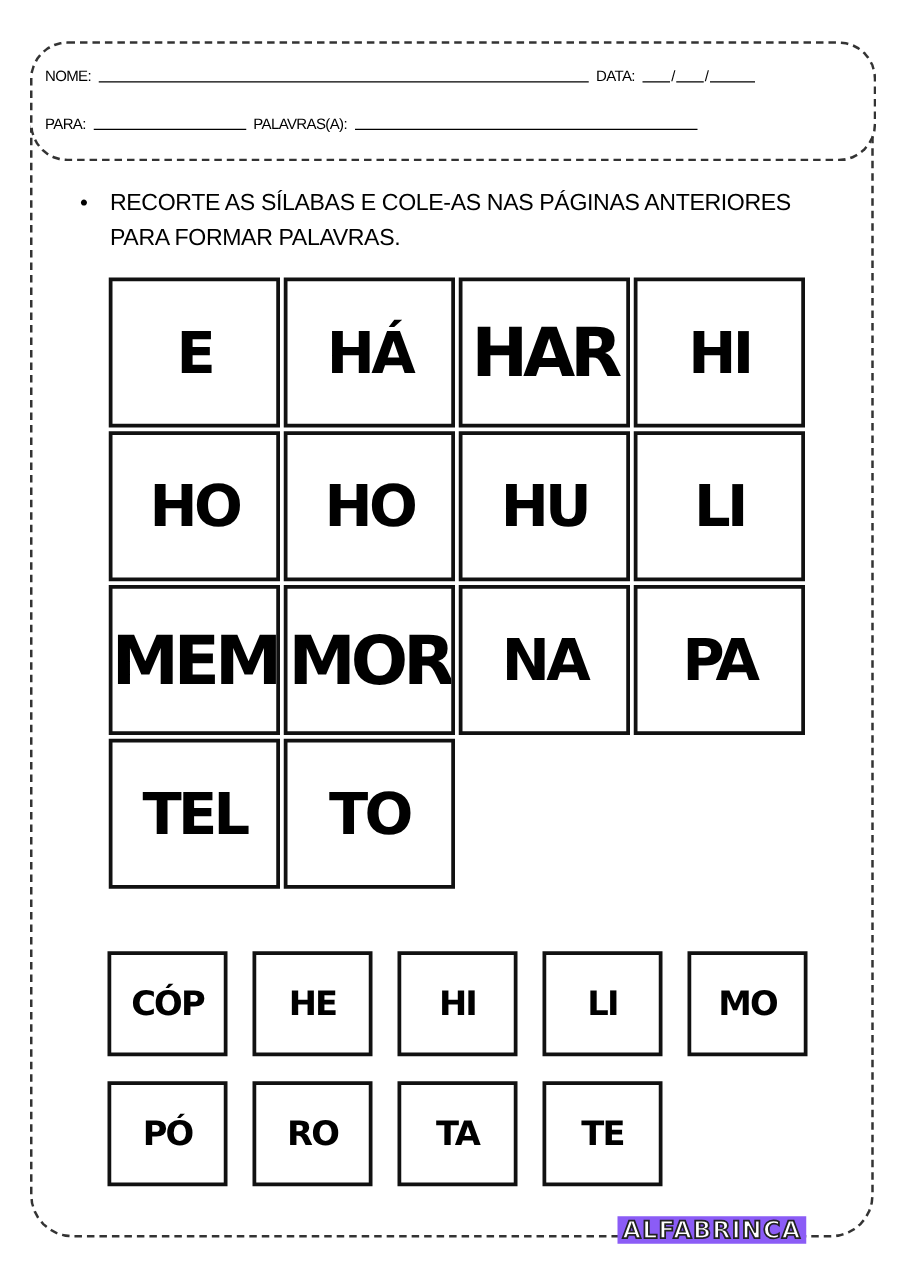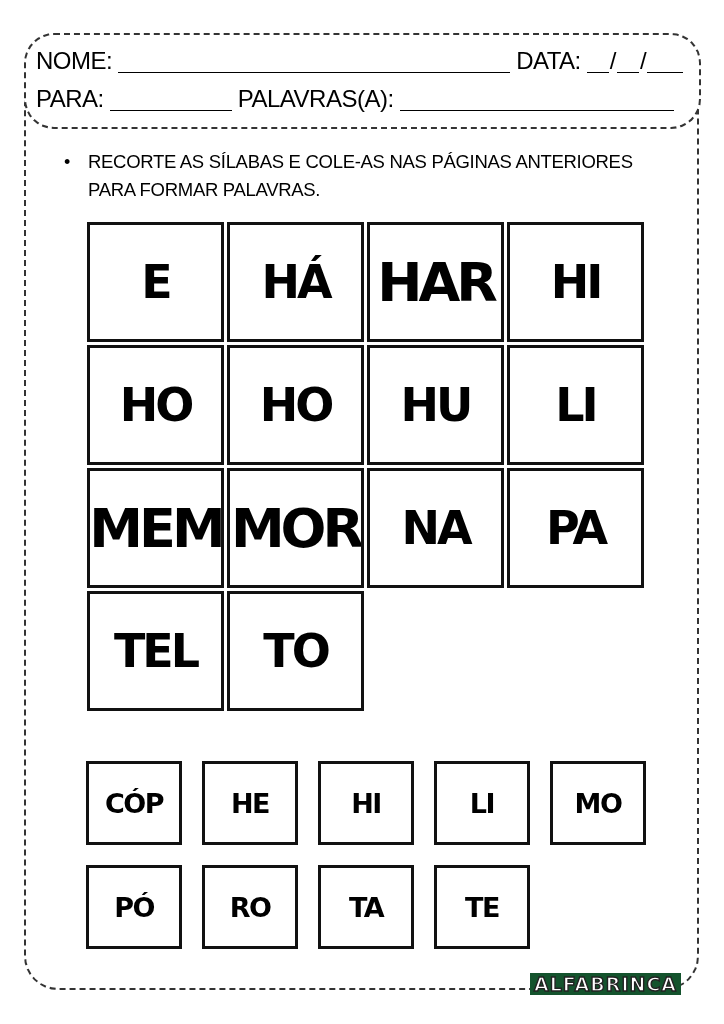--- a/index.html
+++ b/index.html
@@ -10,21 +10,21 @@
       position: absolute; left: 24px; top: 34px; width: 675px; height: 956px;
       border: 2px dashed #333; border-radius: 34px; box-sizing: border-box;
     }
     .header-box {
       position: absolute; left: 24px; top: 33px; width: 677px; height: 96px;
       border: 2px dashed #333; border-radius: 30px; box-sizing: border-box;
       background: #fff;
     }
     .hdr-line {
       position: absolute; left: 10px; right: 14px; display: flex; align-items: flex-end;
-      font-family: "Liberation Sans", sans-serif; font-size: 24px; letter-spacing: -0.5px;
+      font-family: "Liberation Sans", sans-serif; font-size: 12px; letter-spacing: -0.5px;
       white-space: nowrap;
     }
     .hdr-line.l1 { top: 12px; }
     .hdr-line.l2 { top: 50px; }
     .blank { display: inline-block; border-bottom: 1.5px solid #000; height: 18px; margin: 0 6px 2px 6px; }
     .date-slots { display: inline-flex; align-items: flex-end; }
     .date-slots .b { display: inline-block; width: 22px; border-bottom: 1.5px solid #000; height: 18px; margin-bottom: 2px; }
     .date-slots .b.last { width: 36px; }
     .date-slots .slash { margin: 0 1px; }
 
@@ -56,26 +56,25 @@
     }
     .small-cell {
       border: 3px solid #111; box-sizing: border-box; background: #fff;
       display: flex; align-items: center; justify-content: center;
       font-family: "DejaVu Sans", sans-serif; font-weight: bold; font-size: 27px;
       letter-spacing: -1.5px; white-space: nowrap;
     }
 
     .brand {
       position: absolute; left: 494px; top: 973px; padding: 0 4px;
-      background: #14532d;
+      background: #8b5cf6;
       font-family: "DejaVu Sans", sans-serif; font-weight: bold; font-size: 19px;
       letter-spacing: 1px; color: #fff;
       -webkit-text-stroke: 1.4px #222;
       text-shadow: 0 0 0 #222;
-      margin-left: 36px;
     }
   </style>
 </head>
 <body>
 
 <div class="outer-border"></div>
 
 <div class="header-box">
   <div class="hdr-line l1">
     <span>NOME:</span>

